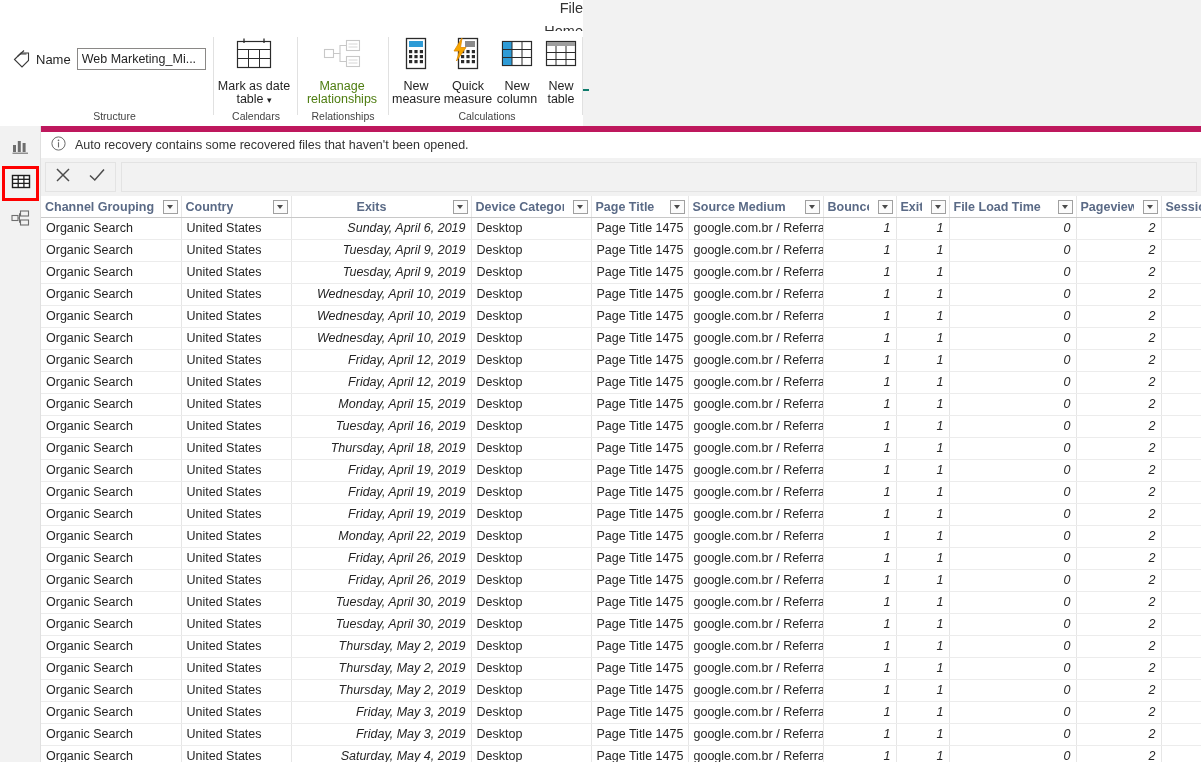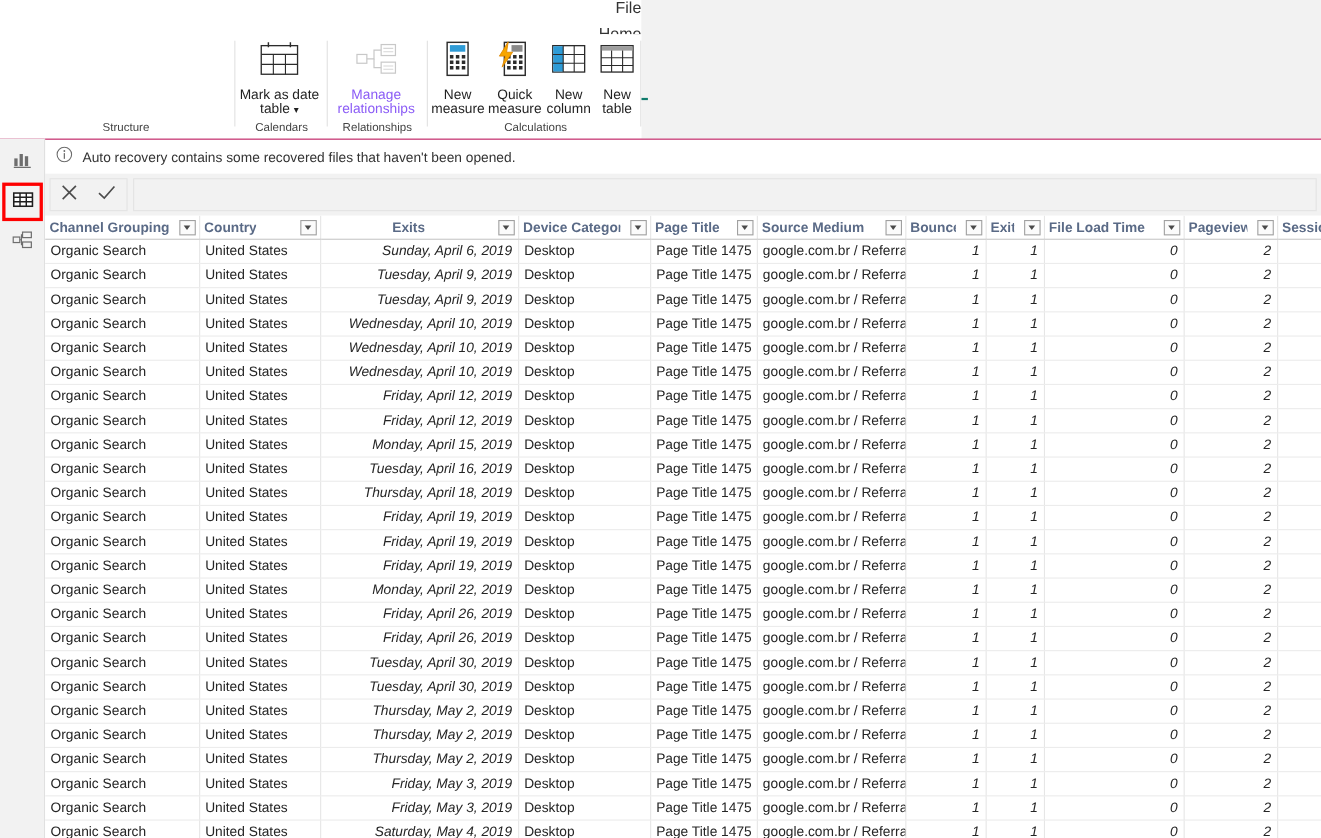--- a/index.html
+++ b/index.html
@@ -56,27 +56,27 @@
     font-size: 12.5px; color: #1f1f1f; padding: 0 4px; line-height: 20px;
     font-family: "Liberation Sans", sans-serif; outline: none;
   }
 
   
   .rbtn {
     position: absolute; top: 6px; text-align: center; cursor: default;
     font-size: 12.5px; color: #1f1f1f; line-height: 13.5px;
   }
   .rbtn .ico { display: block; margin: 0 auto 5px auto; }
-  .rbtn.disabled { color: #8b5cf6; }
+  .rbtn.disabled { color: #4d7c0f; }
   .rbtn .cap { display: block; }
 
   
   .notif {
     position: absolute; left: 0; top: 126px; width: 1201px; height: 32px;
-    background: #ffffff; border-top: 1px solid #be185d;
+    background: #ffffff; border-top: 6px solid #be185d;
     display: flex; align-items: center;
   }
   .notif-ico { margin-left: 51px; margin-right: 9px; }
   .notif-txt { font-size: 12.5px; color: #333333; }
 
   
   .rail {
     position: absolute; left: 0; top: 126px; width: 41px; height: 636px;
     background: #f2f2f2; border-right: 1px solid #e0e0e0;
   }
@@ -147,20 +147,31 @@
 
     <div class="ribbon-tabs">
       <div class="tab t-file">File</div>
       <div class="tab t-home">Home</div>
       <div class="tab t-help">File</div>
       <div class="tab t-table">Exits tools</div>
     </div>
 
     <div class="ribbon-body">
 
+      <div class="name-row">
+        <span class="tag-icon">
+          <svg width="20" height="18" viewBox="0 0 20 18">
+            <path d="M2.5 9.5 L9 3 L16.5 3 L16.5 10.5 L10 17 Z" fill="none" stroke="#3a3a3a" stroke-width="1.1"></path>
+            <path d="M5.5 6.5 L12 0.5" fill="none" stroke="#3a3a3a" stroke-width="1.1"></path>
+            <path d="M8 4 L14.5 4" fill="none" stroke="#3a3a3a" stroke-width="1"></path>
+          </svg>
+        </span>
+        <span class="name-lbl">Name</span>
+        <input class="name-box" type="text" value="Web Marketing_Mi..." style="">
+      </div>
       <div class="grp-sep" style="left:213px;"></div>
       <div class="grp-label" style="left:0; width:213px;padding-left:16px;">Structure</div>
 
       <div class="rbtn" style="left:216px; width:76px;">
         <span class="ico">
           <svg width="38" height="34" viewBox="0 0 38 34">
             <rect x="2.5" y="4.5" width="33" height="26" fill="#fff" stroke="#2b2b2b" stroke-width="1.2"></rect>
             <line x1="2.5" y1="12.5" x2="35.5" y2="12.5" stroke="#2b2b2b" stroke-width="1.2"></line>
             <line x1="2.5" y1="21.5" x2="35.5" y2="21.5" stroke="#2b2b2b" stroke-width="1"></line>
             <line x1="13.5" y1="12.5" x2="13.5" y2="30.5" stroke="#2b2b2b" stroke-width="1"></line>

